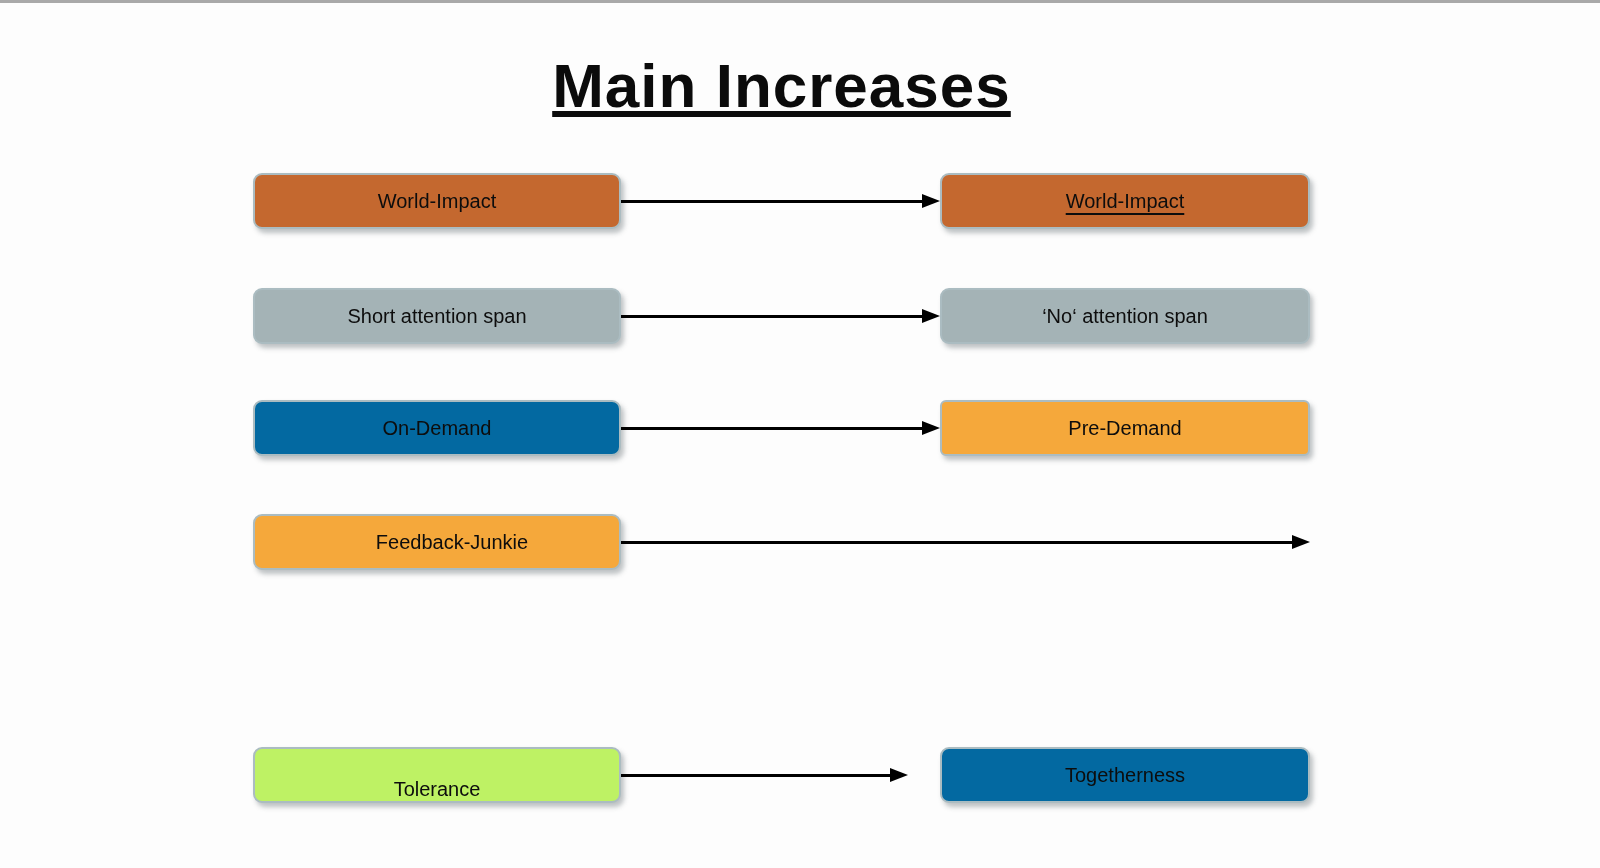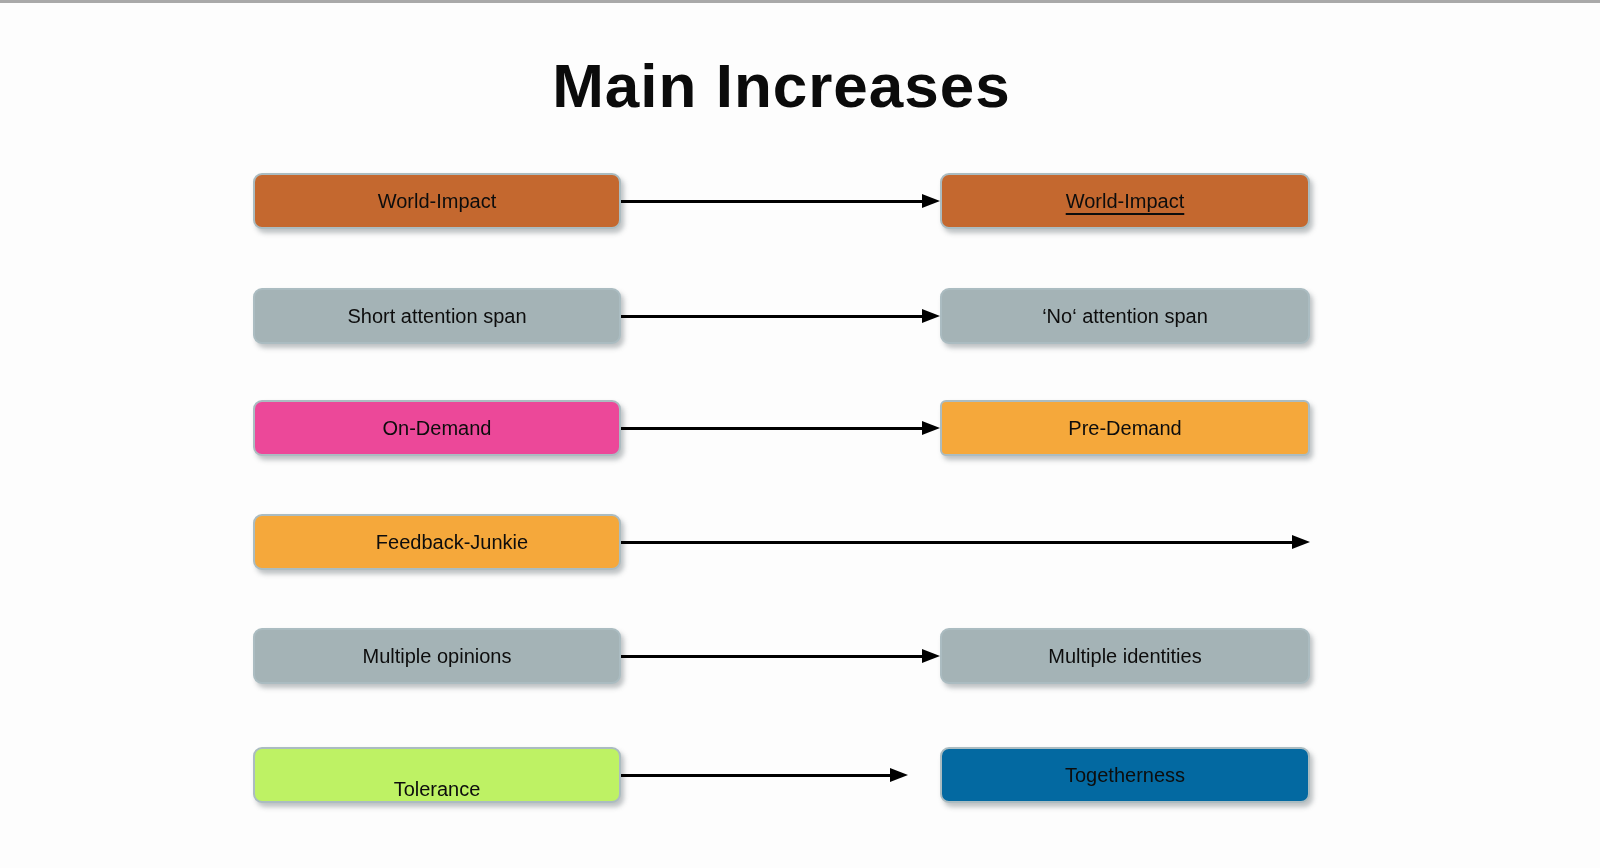--- a/index.html
+++ b/index.html
@@ -23,20 +23,21 @@
     width: 1057px; height: 868px;
   }
   .title {
     position: absolute;
     left: 0; top: 50px;
     width: 100%;
     text-align: center;
     font-size: 62px;
     letter-spacing: 1px;
     color: #0b0b0b;
+    text-decoration: underline;
   }
   .row {
     position: absolute;
     left: 0;
     width: 1057px; height: 56px;
     display: flex;
     align-items: stretch;
   }
   .box {
     border-radius: 9px;
@@ -102,21 +103,21 @@
       <div class="connector">
         <div class="arrow-line" style="background: rgb(0, 0, 0);"></div>
         <div class="arrow-head" style="border-left-color: rgb(0, 0, 0);"></div>
       </div>
       <div class="box right" style="background: rgb(164, 179, 182); border-color: rgb(171, 188, 193); color: rgb(13, 13, 13);">
         <span class="label">‘No‘ attention span</span>
       </div>
     </div>
 
     <div class="row" style="top: 400px;">
-      <div class="box left" style="background: #ec4899; border-color: rgb(171, 188, 193); color: rgb(13, 13, 13);">
+      <div class="box left" style="background: #0369a1; border-color: rgb(171, 188, 193); color: rgb(13, 13, 13);">
         <span class="label">On-Demand</span>
       </div>
       <div class="connector">
         <div class="arrow-line" style="background: rgb(0, 0, 0);"></div>
         <div class="arrow-head" style="border-left-color: rgb(0, 0, 0);"></div>
       </div>
       <div class="box right" style="background: rgb(245, 168, 59); border-color: rgb(171, 188, 193); color: rgb(13, 13, 13); border-radius: 6px;">
         <span class="label">Pre-Demand</span>
       </div>
     </div>
@@ -124,32 +125,20 @@
     <div class="row" style="top: 514px;">
       <div class="box left" style="background: rgb(245, 168, 59); border-color: rgb(171, 188, 193); color: rgb(13, 13, 13); padding-left: 30px;">
         <span class="label">Feedback-Junkie</span>
       </div>
       <div class="connector">
         <div class="arrow-line" style="background: rgb(0, 0, 0);"></div>
         <div class="arrow-head" style="border-left-color: rgb(0, 0, 0);"></div>
       </div>
     </div>
 
-    <div class="row" style="top: 628px;">
-      <div class="box left" style="background: rgb(164, 179, 182); border-color: rgb(171, 188, 193); color: rgb(13, 13, 13);">
-        <span class="label">Multiple opinions</span>
-      </div>
-      <div class="connector">
-        <div class="arrow-line" style="background: rgb(0, 0, 0);"></div>
-        <div class="arrow-head" style="border-left-color: rgb(0, 0, 0);"></div>
-      </div>
-      <div class="box right" style="background: rgb(164, 179, 182); border-color: rgb(171, 188, 193); color: rgb(13, 13, 13);">
-        <span class="label">Multiple identities</span>
-      </div>
-    </div>
 
     <div class="row" style="top: 747px;">
       <div class="box left" style="background: #bef264; border-color: rgb(171, 188, 193); color: rgb(13, 13, 13); align-items: flex-end;">
         <span class="label">Tolerance</span>
       </div>
       <div class="connector">
         <div class="arrow-line" style="background: rgb(0, 0, 0);"></div>
         <div class="arrow-head" style="border-left-color: rgb(0, 0, 0);"></div>
       </div>
       <div class="box right" style="background: #0369a1; border-color: rgb(171, 188, 193); color: rgb(13, 13, 13); margin-left: 32px;">

